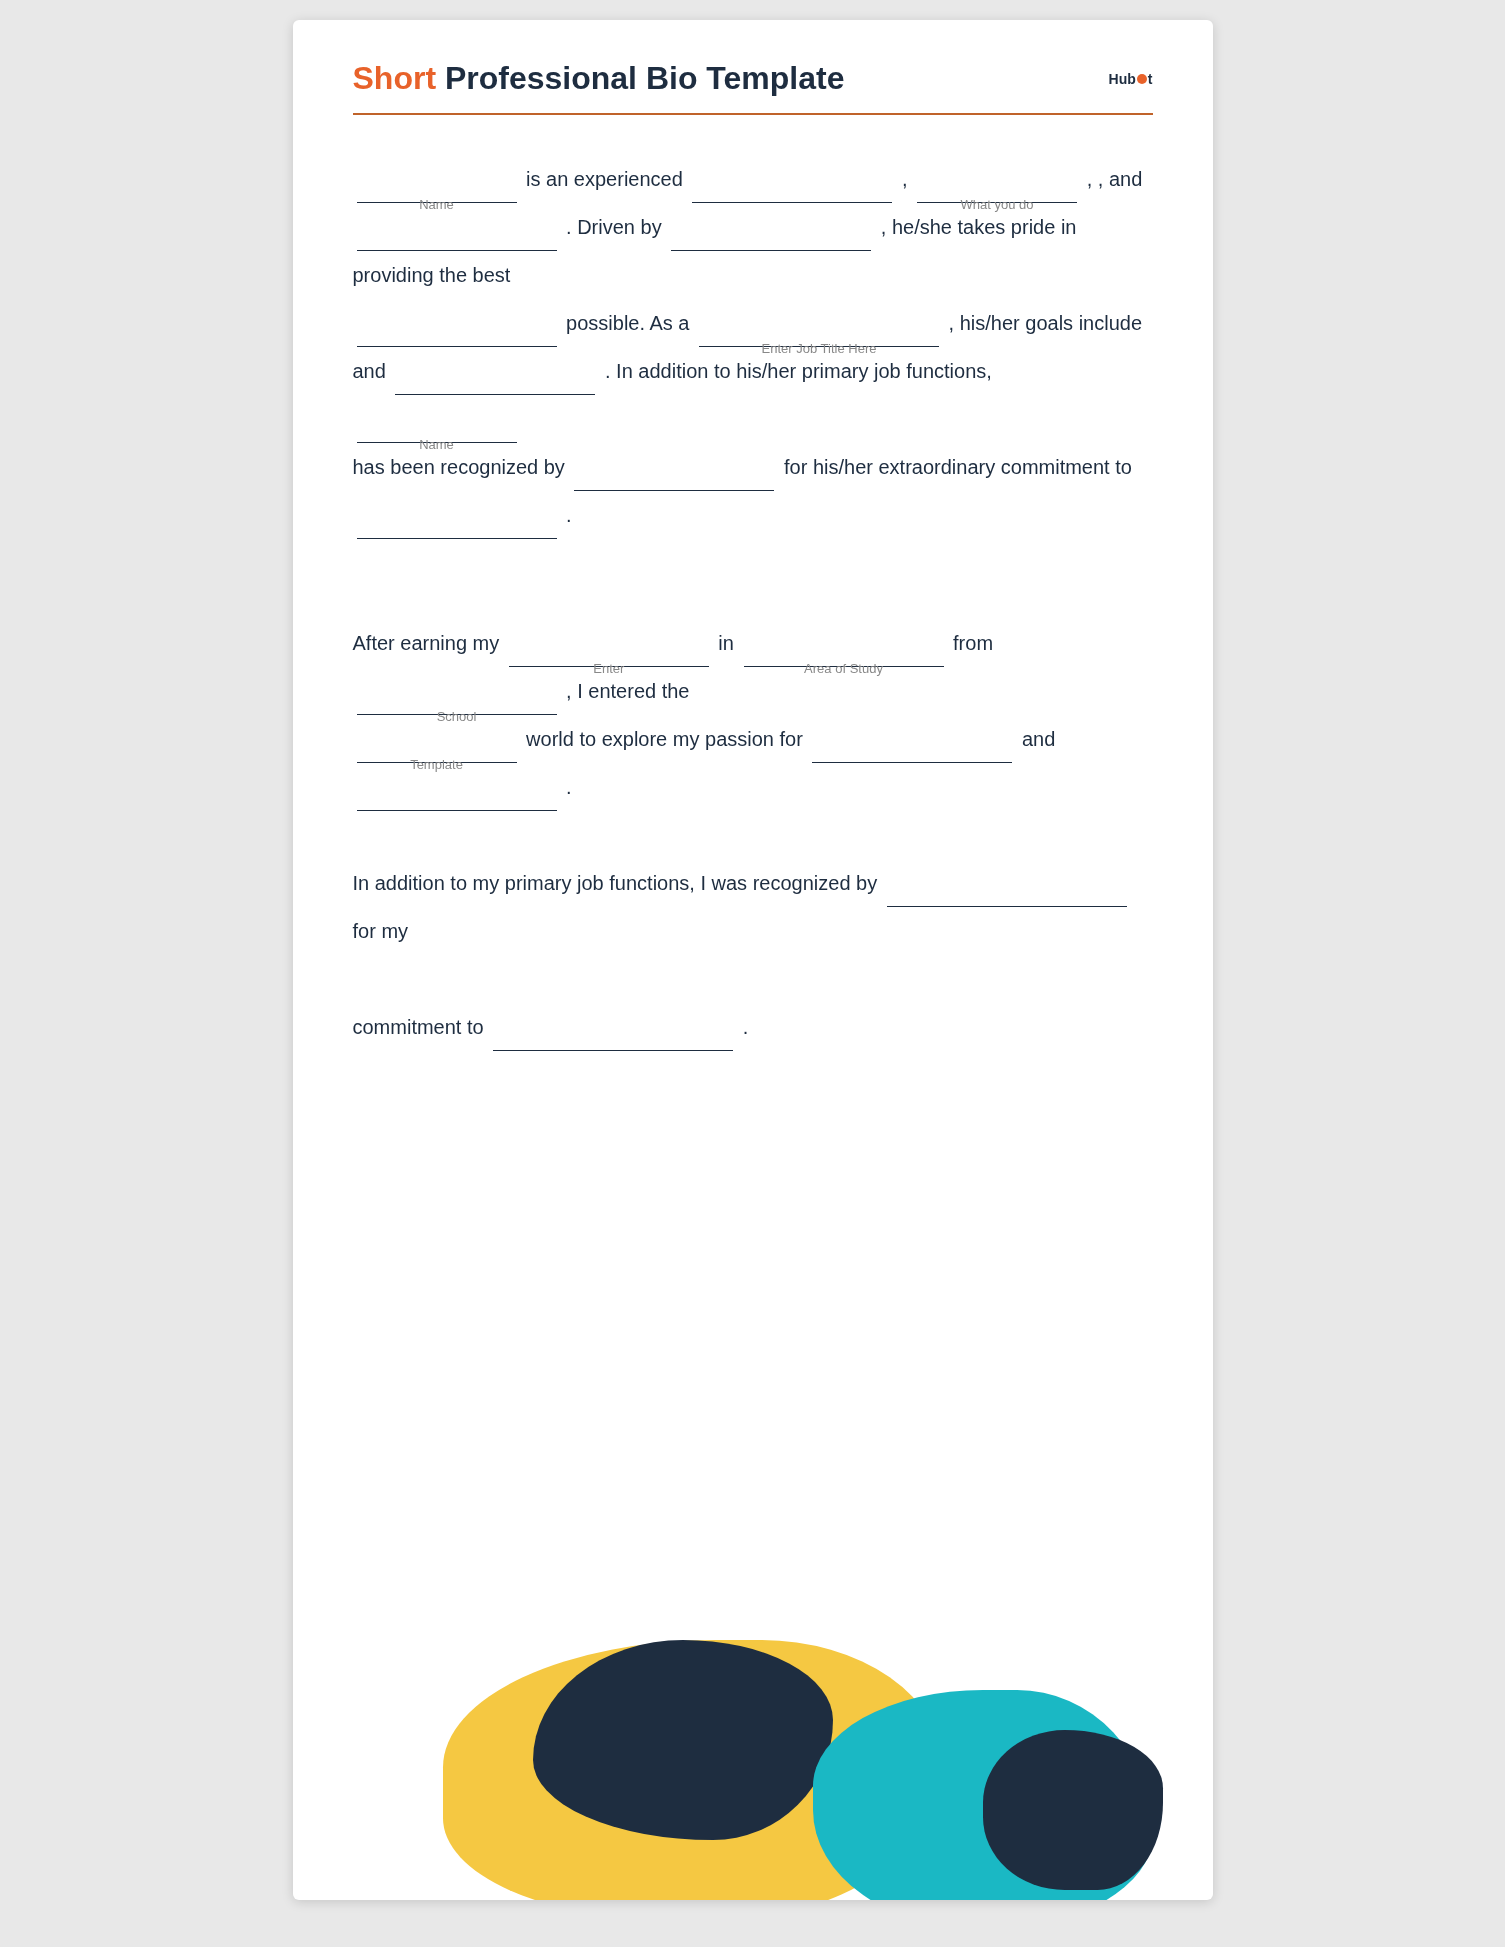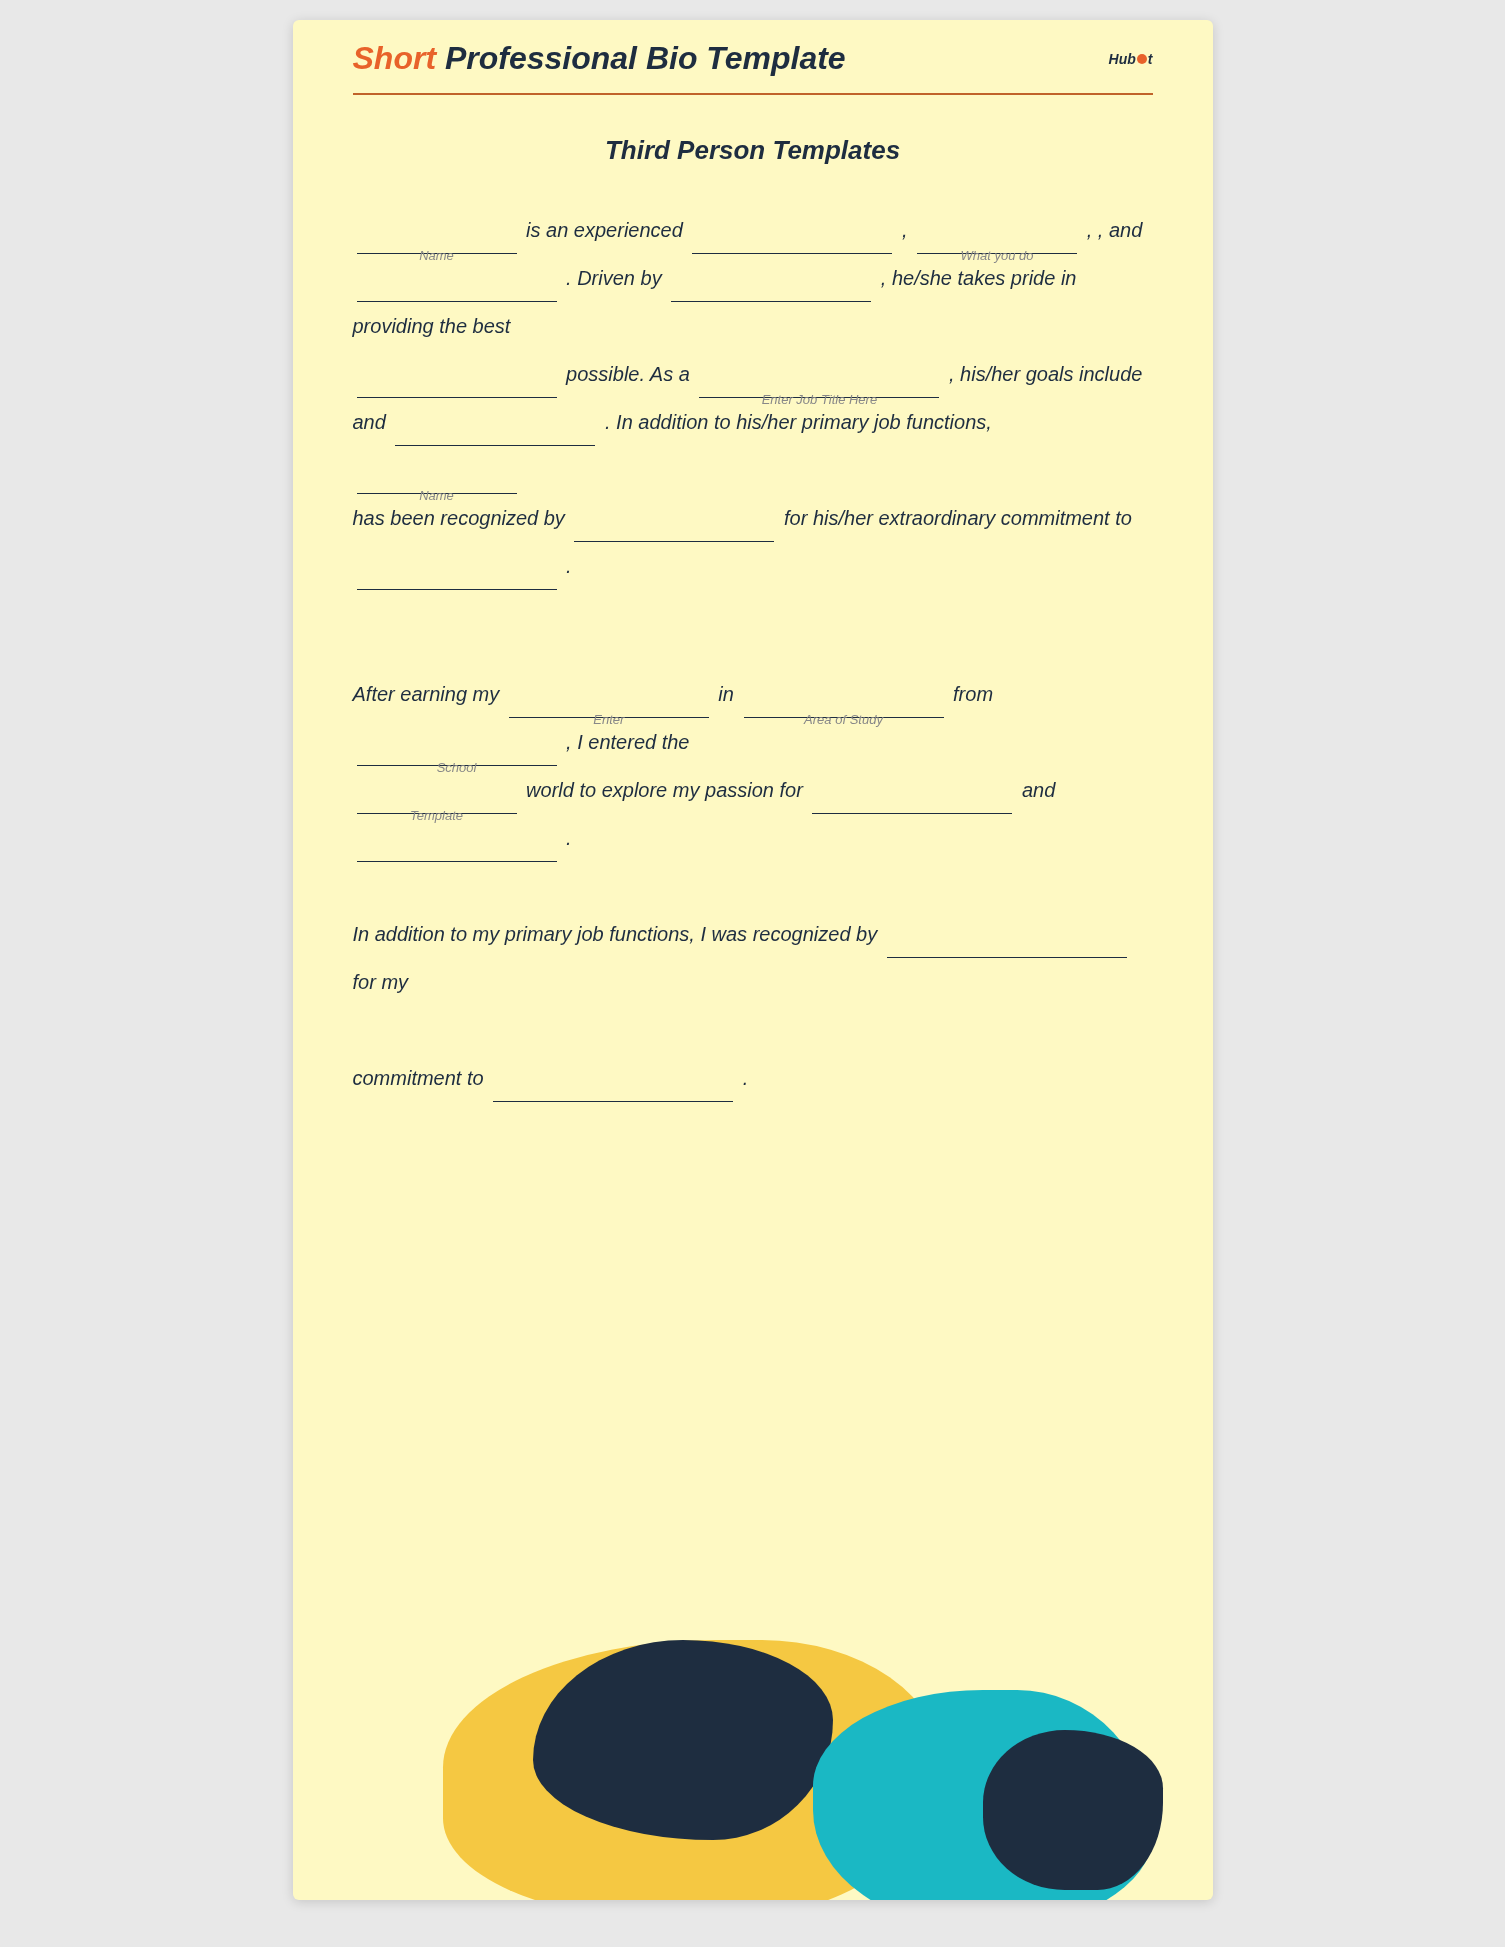--- a/index.html
+++ b/index.html
@@ -11,29 +11,28 @@
     body {
       background: #e8e8e8;
       display: flex;
       justify-content: center;
       align-items: flex-start;
       padding: 20px;
       font-family: Arial, sans-serif;
     }
 
     .page {
-      background: #fef9c3;
+      background: #ffffff;
       width: 920px;
       min-height: 1880px;
       border-radius: 6px;
       box-shadow: 0 2px 12px rgba(0,0,0,0.15);
-      padding: 20px 60px 0 60px;
+      padding: 40px 60px 0 60px;
       position: relative;
       overflow: hidden;
-      font-style: italic;
     }
 
     .header {
       display: flex;
       justify-content: space-between;
       align-items: center;
       margin-bottom: 16px;
     }
 
     .header-title {
@@ -173,21 +172,20 @@
       <span class="short">Short</span><span> Professional Bio Template</span>
     </div>
     <div class="hubspot-logo">
       Hub<span class="dot"></span>t
     </div>
   </div>
 
   <div class="divider"></div>
 
   <div>
-    <div class="section-title">Third Person Templates</div>
 
     <div class="template-block">
       
       <span>
         <span class="blank blank-md">
           <span class="blank-label">Name</span>
         </span>
       </span>
       <span>is an experienced</span>
       <span class="blank blank-lg"></span>

